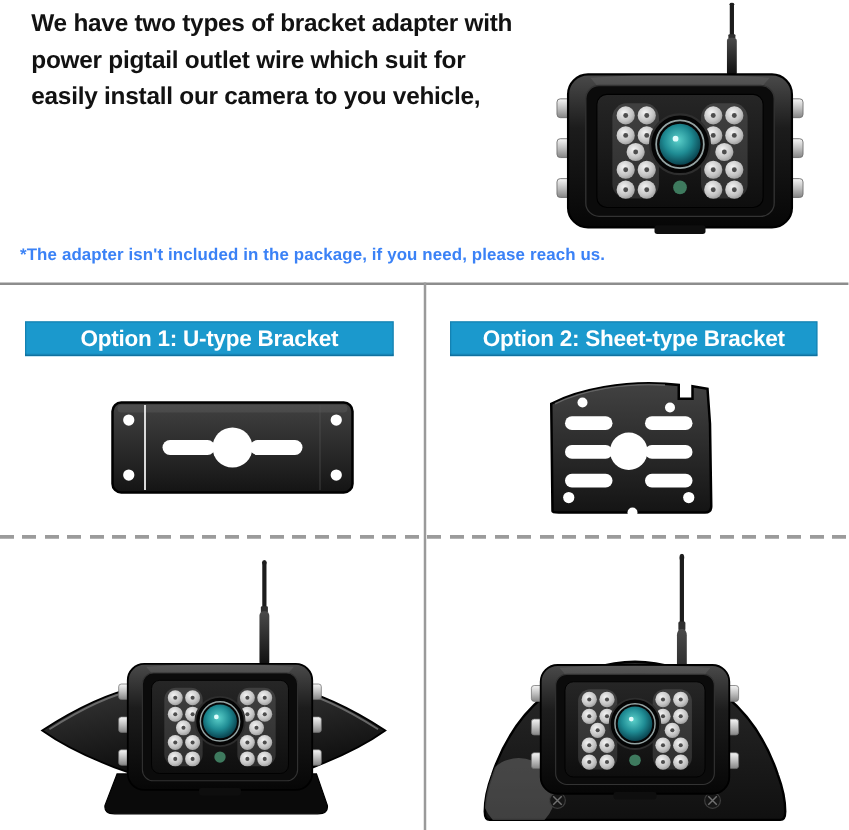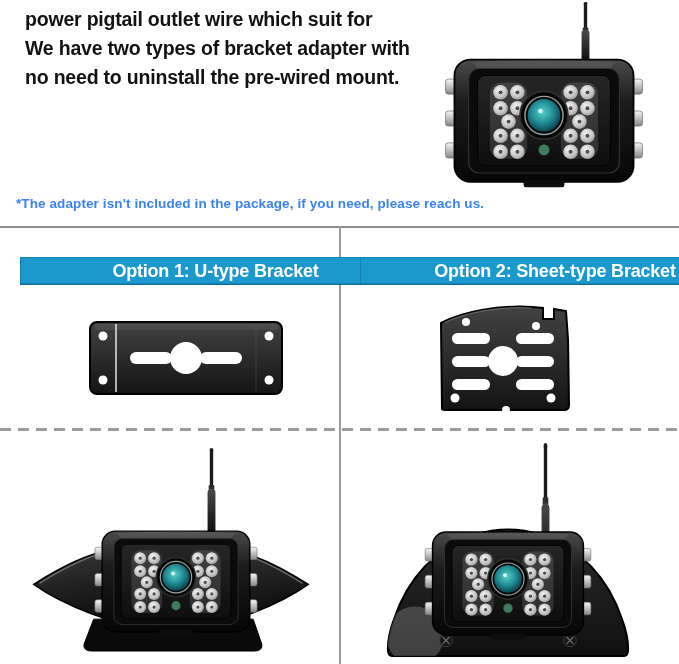--- a/index.html
+++ b/index.html
@@ -19,21 +19,20 @@
   .divider-v{position:absolute;left:339px;top:226px;width:2px;height:438px;background:#9a9a9a;}
   .divider-dash{
     position:absolute;left:0;top:428px;width:679px;height:3px;
     background:repeating-linear-gradient(to right,#9b9b9b 0 11px,transparent 11px 18px);
   }
   .banner{
     position:absolute;top:257px;height:28px;background:#1b99cd;color:#ffffff;
     font-weight:700;font-size:18px;letter-spacing:-0.2px;
     display:flex;align-items:center;justify-content:center;
     box-shadow:inset 0 -2px 0 rgba(0,40,70,0.18), inset 0 0 0 1px rgba(10,90,130,0.35);
-    padding-left:48px;
   }
   .banner.one{left:20px;width:295px;}
   .banner.two{left:360px;width:294px;}
   .fig{position:absolute;display:block;}
   #fig-top-camera{left:438px;top:0px;}
   #fig-u-bracket{left:88px;top:320px;}
   #fig-sheet-bracket{left:436px;top:299px;}
   #fig-cam-left{left:18px;top:446px;}
   #fig-cam-right{left:352px;top:441px;}
   .defs-holder{position:absolute;width:0;height:0;overflow:hidden;}
@@ -159,23 +158,23 @@
         <circle cx="194" cy="127" r="6.5" fill="#161616" stroke="#3d3d3d" stroke-width="1"></circle>
         <path d="M190.5,123.5 L197.5,130.5 M197.5,123.5 L190.5,130.5" stroke="#707070" stroke-width="1.2"></path>
       </g>
     </symbol>
   </defs>
 </svg>
 
 <div class="canvas">
 
   <div class="headline">
+    <div>We have two types of bracket adapter with</div>
     <div>power pigtail outlet wire which suit for</div>
-    <div>We have two types of bracket adapter with</div>
-    <div>no need to uninstall the pre-wired mount.</div>
+    <div>easily install our camera to you vehicle,</div>
   </div>
 
   <svg id="fig-top-camera" class="fig" width="212" height="196" viewBox="0 0 212 196">
     <use href="#sym-ant" x="140" y="2" width="15" height="62"></use>
     <use href="#sym-cam" x="4" y="56" width="204" height="133"></use>
   </svg>
 
   <div class="note">*The adapter isn't included in the package, if you need, please reach us.</div>
 
   <div class="divider-h"></div>

